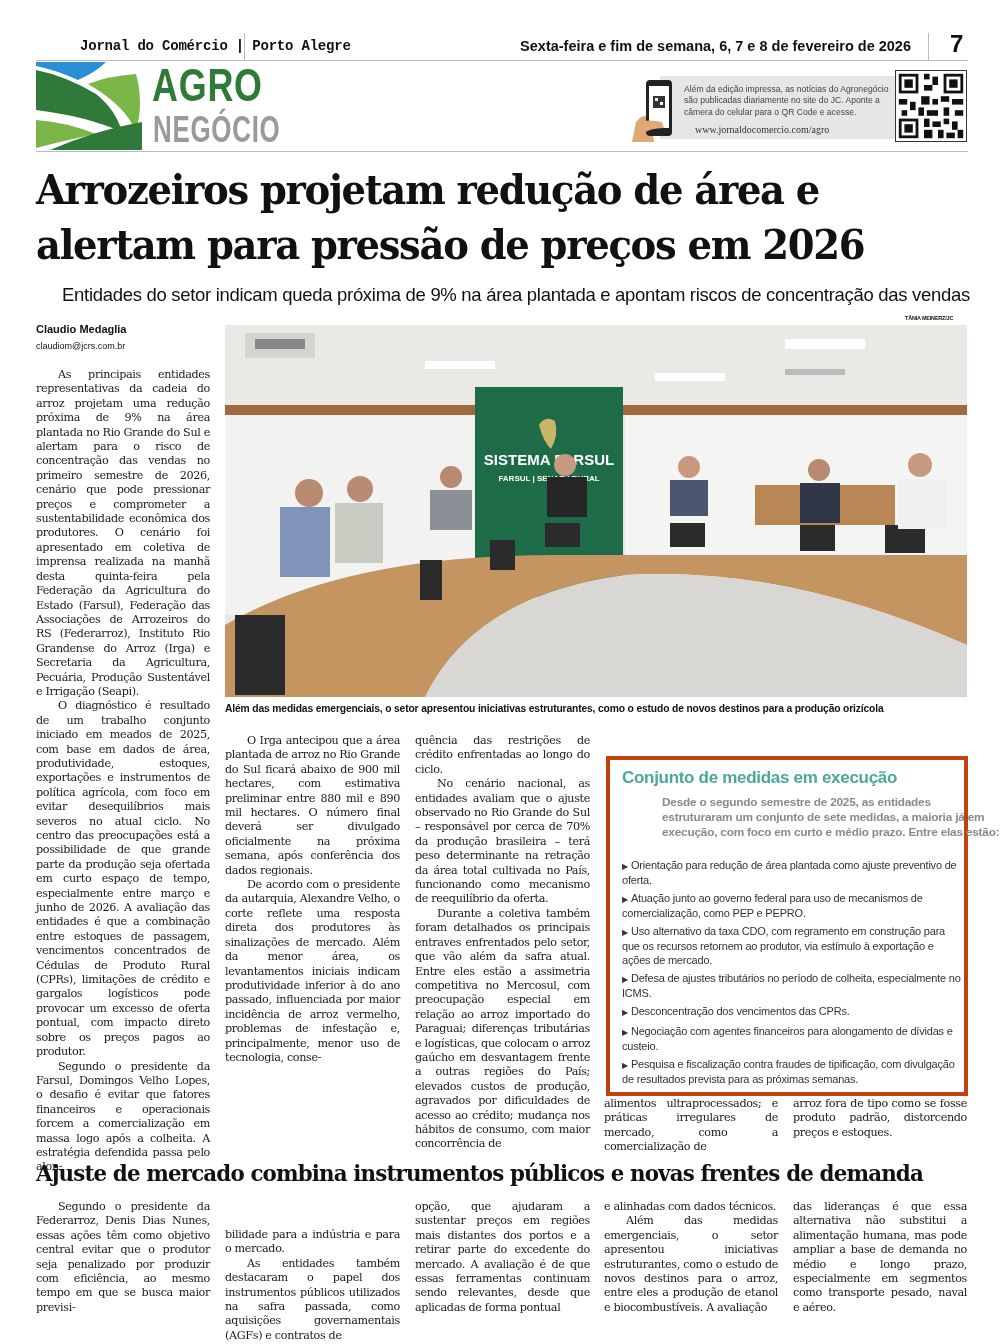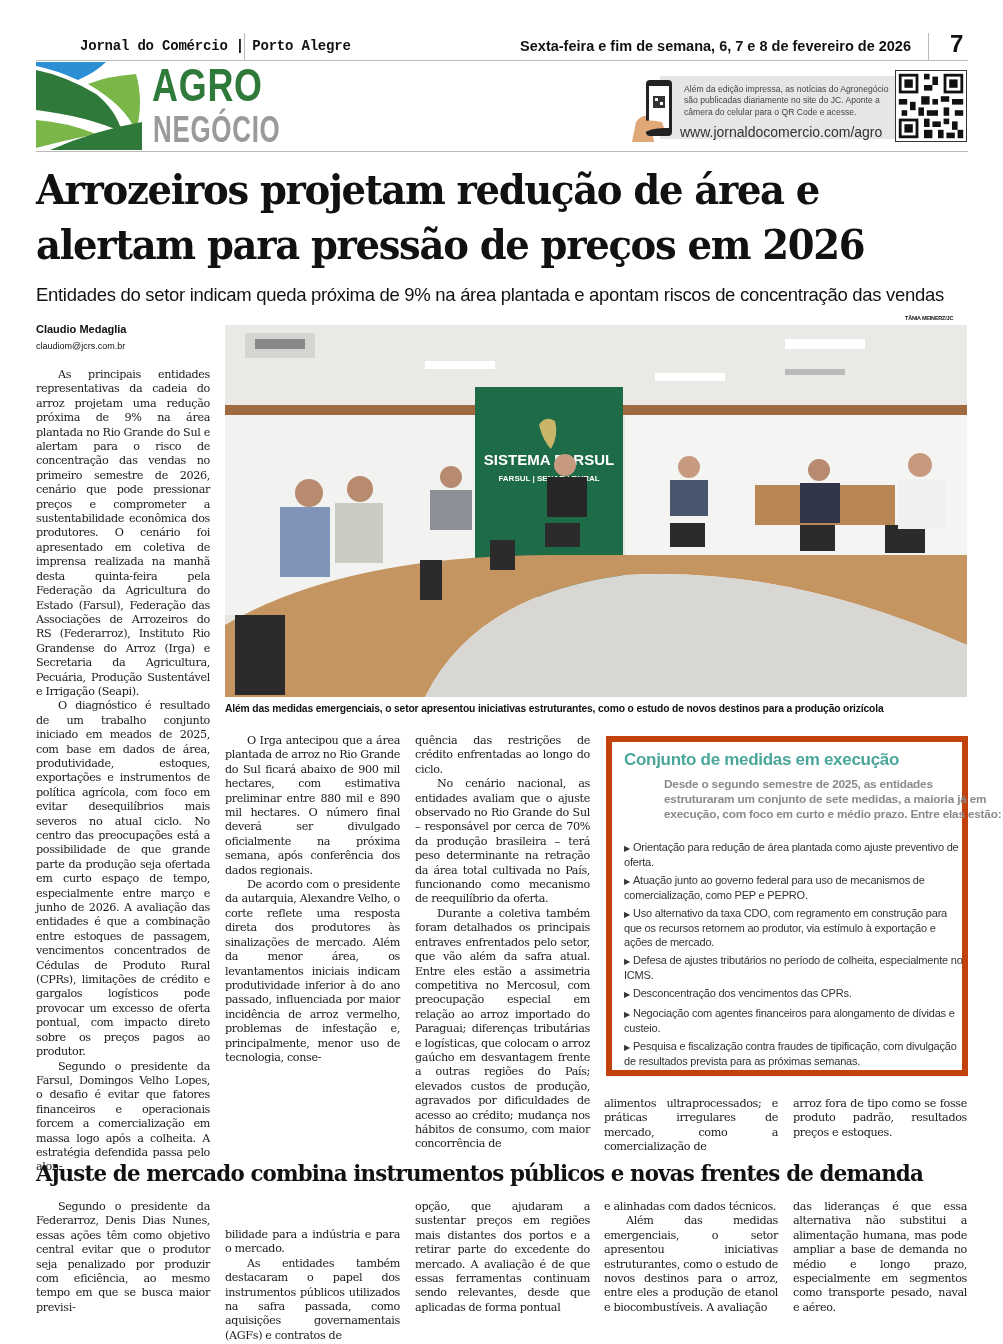--- a/index.html
+++ b/index.html
@@ -19,47 +19,47 @@
 
   
   .logo { left: 36px; top: 62px; width: 106px; height: 88px; }
   .logo-agro { left: 152px; top: 62px; font-family: "Liberation Sans", sans-serif; font-weight: bold; font-size: 46px; color: #2f7a3a; transform: scaleX(0.78); transform-origin: left top; letter-spacing: 1px; line-height: 1; }
   .logo-neg { left: 153px; top: 112px; font-family: "Liberation Sans", sans-serif; font-weight: bold; font-size: 36px; color: #9a9a9a; transform: scaleX(0.72); transform-origin: left top; letter-spacing: 1px; line-height: 1; }
 
   
   .promo-bg { left: 660px; top: 76px; width: 236px; height: 63px; background: #e6e6e6; }
   .phone { left: 632px; top: 78px; width: 48px; height: 64px; }
   .promo-text { left: 684px; top: 84px; width: 210px; font-family: "Liberation Sans", sans-serif; font-size: 8.6px; color: #444; line-height: 11.4px; }
-  .promo-url { left: 680px; top: 124px; font-family: Liberation Sans, sans-serif; font-size: 14px; color: #333; }
+  .promo-url { left: 695px; top: 124px; font-family: Liberation Serif, serif; font-size: 10px; color: #333; }
   .qr { left: 895px; top: 70px; width: 72px; height: 72px; border: 1px solid #333; background: #fff; }
 
   
   .headline { left: 36px; top: 163px; width: 930px; font-family: "DejaVu Serif", serif; font-weight: bold; font-size: 41px; line-height: 55px; letter-spacing: -1.4px; transform: scaleX(0.94); transform-origin: left top; color: #111; }
-  .subhead { left: 36px; top: 284px; width: 960px; font-family: "Liberation Sans", sans-serif; font-size: 18.5px; color: #111; letter-spacing: -0.3px; }
+  .subhead { left: 36px; top: 284px; width: 960px; font-family: "Liberation Sans", sans-serif; font-size: 18.5px; color: #111; letter-spacing: -0.3px; text-align: center; }
 
   .byline { left: 36px; top: 323px; font-family: "Liberation Sans", sans-serif; font-weight: bold; font-size: 11px; }
   .email { left: 36px; top: 341px; font-family: "Liberation Sans", sans-serif; font-size: 9px; }
   .credit { left: 905px; top: 315px; font-family: "Liberation Sans", sans-serif; font-weight: bold; font-size: 5.5px; letter-spacing: -0.2px; }
 
   
   .photo { left: 225px; top: 325px; width: 742px; height: 372px; overflow: hidden; background: #e8e6e2; }
   .caption { left: 225px; top: 703px; width: 760px; font-family: "Liberation Sans", sans-serif; font-weight: bold; font-size: 10.3px; letter-spacing: -0.15px; }
 
   
   .col { font-family: "DejaVu Serif", serif; font-size: 11.2px; line-height: 14.4px; text-align: justify; hyphens: manual; letter-spacing: -0.35px; color: #1a1a1a; }
   .col p { text-indent: 22px; }
   .col p.noindent { text-indent: 0; }
   .c1 { left: 36px; top: 368px; width: 174px; }
   .c2 { left: 225px; top: 734px; width: 175px; }
   .c3 { left: 415px; top: 734px; width: 175px; }
   .c4 { left: 604px; top: 1097px; width: 174px; }
   .c5 { left: 793px; top: 1097px; width: 174px; }
 
   
-  .box { left: 606px; top: 736px; width: 362px; height: 340px; border: 6px solid #c2410c; background: #fff; }
+  .box { left: 606px; top: 756px; width: 362px; height: 340px; border: 4px solid #c2410c; background: #fff; }
   .box-title { position: absolute; left: 12px; top: 8px; font-family: "Liberation Sans", sans-serif; font-weight: bold; font-size: 17px; color: #4aa79a; letter-spacing: -0.3px; }
   .box-intro { position: absolute; left: 12px; top: 35px; width: 342px; font-family: "Liberation Sans", sans-serif; font-weight: bold; font-size: 11.8px; line-height: 15px; color: #8a8a8a; letter-spacing: -0.2px; margin-left: 40px; }
   .box-list { position: absolute; left: 12px; top: 99px; width: 342px; list-style: none; font-family: "Liberation Sans", sans-serif; font-size: 11px; line-height: 13.6px; color: #333; letter-spacing: -0.2px; }
   .box-list li { margin-bottom: 5px; }
   .box-list .bullet { font-size: 8px; margin-right: 3px; color: #333; }
 
   
   .h2 { left: 36px; top: 1160px; width: 940px; font-family: "DejaVu Serif", serif; font-weight: bold; font-size: 22.5px; letter-spacing: -0.9px; transform: scaleX(0.95); transform-origin: left top; }
   .b1 { left: 36px; top: 1200px; width: 174px; }
   .b2 { left: 225px; top: 1200px; width: 175px; margin-top: 28px; }
@@ -203,21 +203,21 @@
 </div>
 <div class="abs col c3">
   <p class="noindent">quência das restrições de crédito enfrentadas ao longo do ciclo.</p>
   <p>No cenário nacional, as entidades avaliam que o ajuste observado no Rio Grande do Sul – responsável por cerca de 70% da produção brasileira – terá peso determinante na retração da área total cultivada no País, funcionando como mecanismo de reequilíbrio da oferta.</p>
   <p>Durante a coletiva também foram detalhados os principais entraves enfrentados pelo setor, que vão além da safra atual. Entre eles estão a assimetria competitiva no Mercosul, com preocupação especial em relação ao arroz importado do Paraguai; diferenças tributárias e logísticas, que colocam o arroz gaúcho em desvantagem frente a outras regiões do País; elevados custos de produção, agravados por dificuldades de acesso ao crédito; mudança nos hábitos de consumo, com maior concorrência de</p>
 </div>
 <div class="abs col c4">
   <p class="noindent">alimentos ultraprocessados; e práticas irregulares de mercado, como a comercialização de</p>
 </div>
 <div class="abs col c5">
-  <p class="noindent">arroz fora de tipo como se fosse produto padrão, resultados preços e estoques.</p>
+  <p class="noindent">arroz fora de tipo como se fosse produto padrão, distorcendo preços e estoques.</p>
 </div>
 
 <div class="abs box">
   <div class="box-title">Conjunto de medidas em execução</div>
   <div class="box-intro">Desde o segundo semestre de 2025, as entidades estruturaram um conjunto de sete medidas, a maioria já em execução, com foco em curto e médio prazo. Entre elas estão:</div>
   <ul class="box-list">
     <li><span class="bullet">▶</span><span>Orientação para redução de área plantada como ajuste preventivo de oferta.</span></li>
     <li><span class="bullet">▶</span><span>Atuação junto ao governo federal para uso de mecanismos de comercialização, como PEP e PEPRO.</span></li>
     <li><span class="bullet">▶</span><span>Uso alternativo da taxa CDO, com regramento em construção para que os recursos retornem ao produtor, via estímulo à exportação e ações de mercado.</span></li>
     <li><span class="bullet">▶</span><span>Defesa de ajustes tributários no período de colheita, especialmente no ICMS.</span></li>

